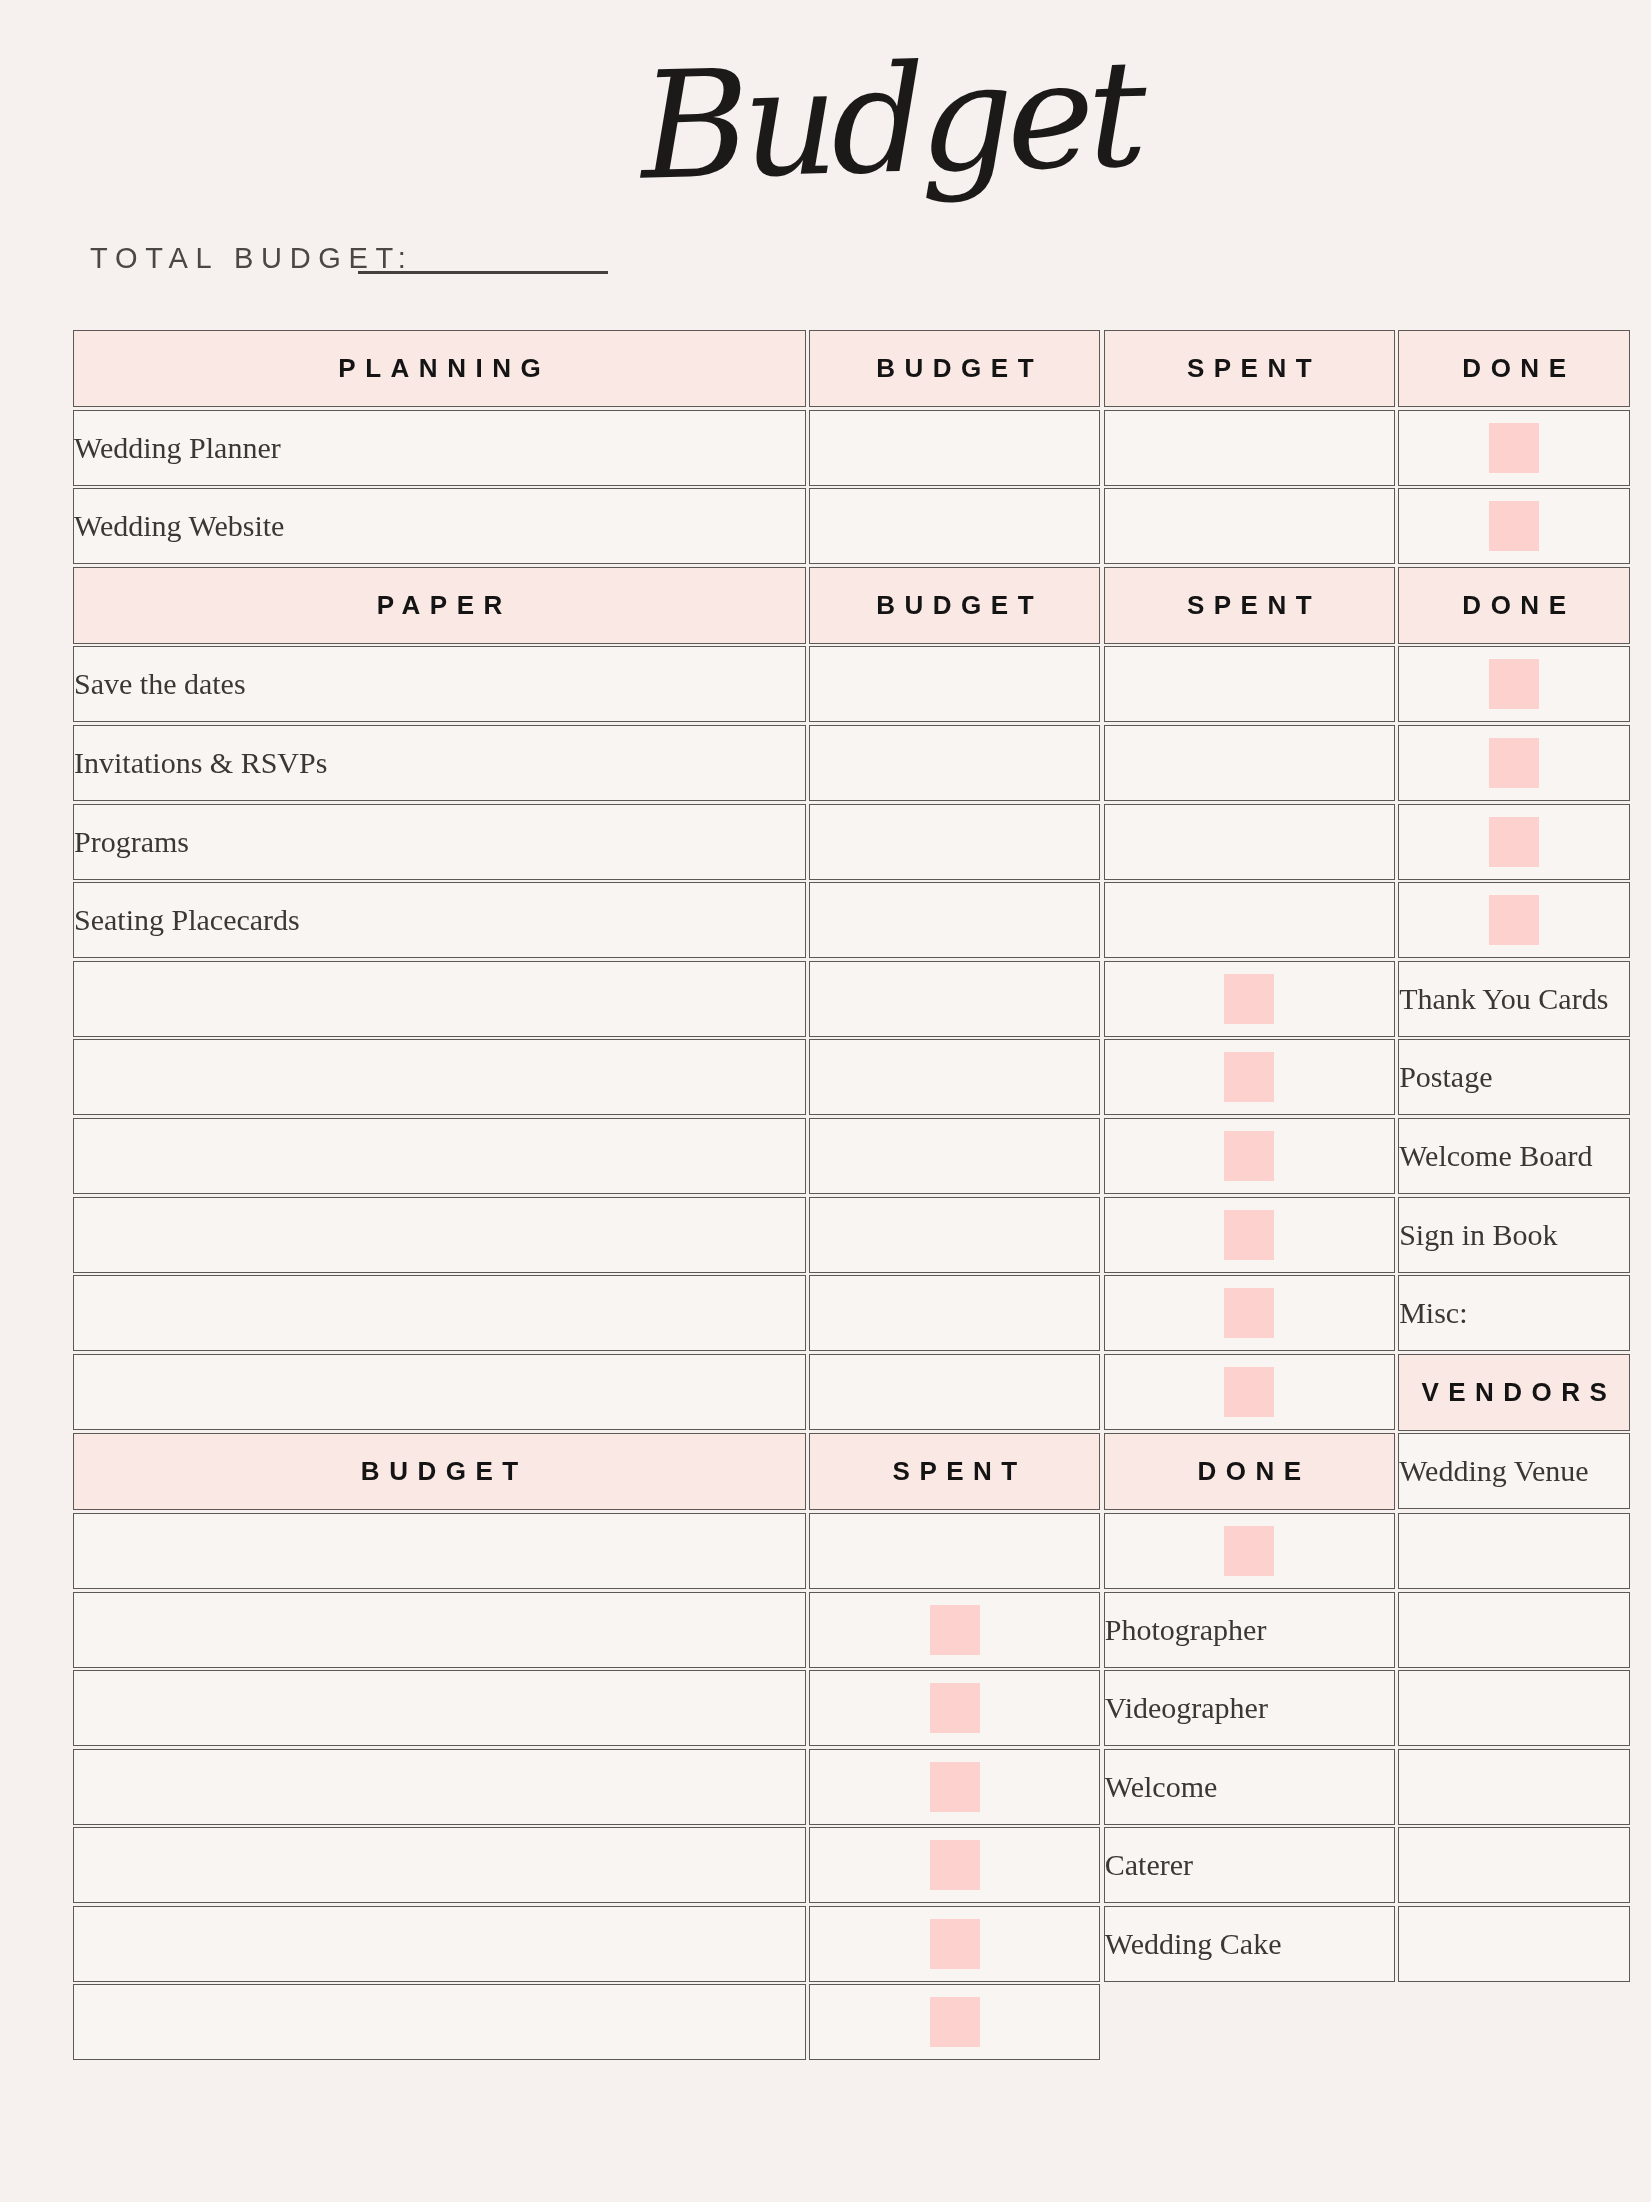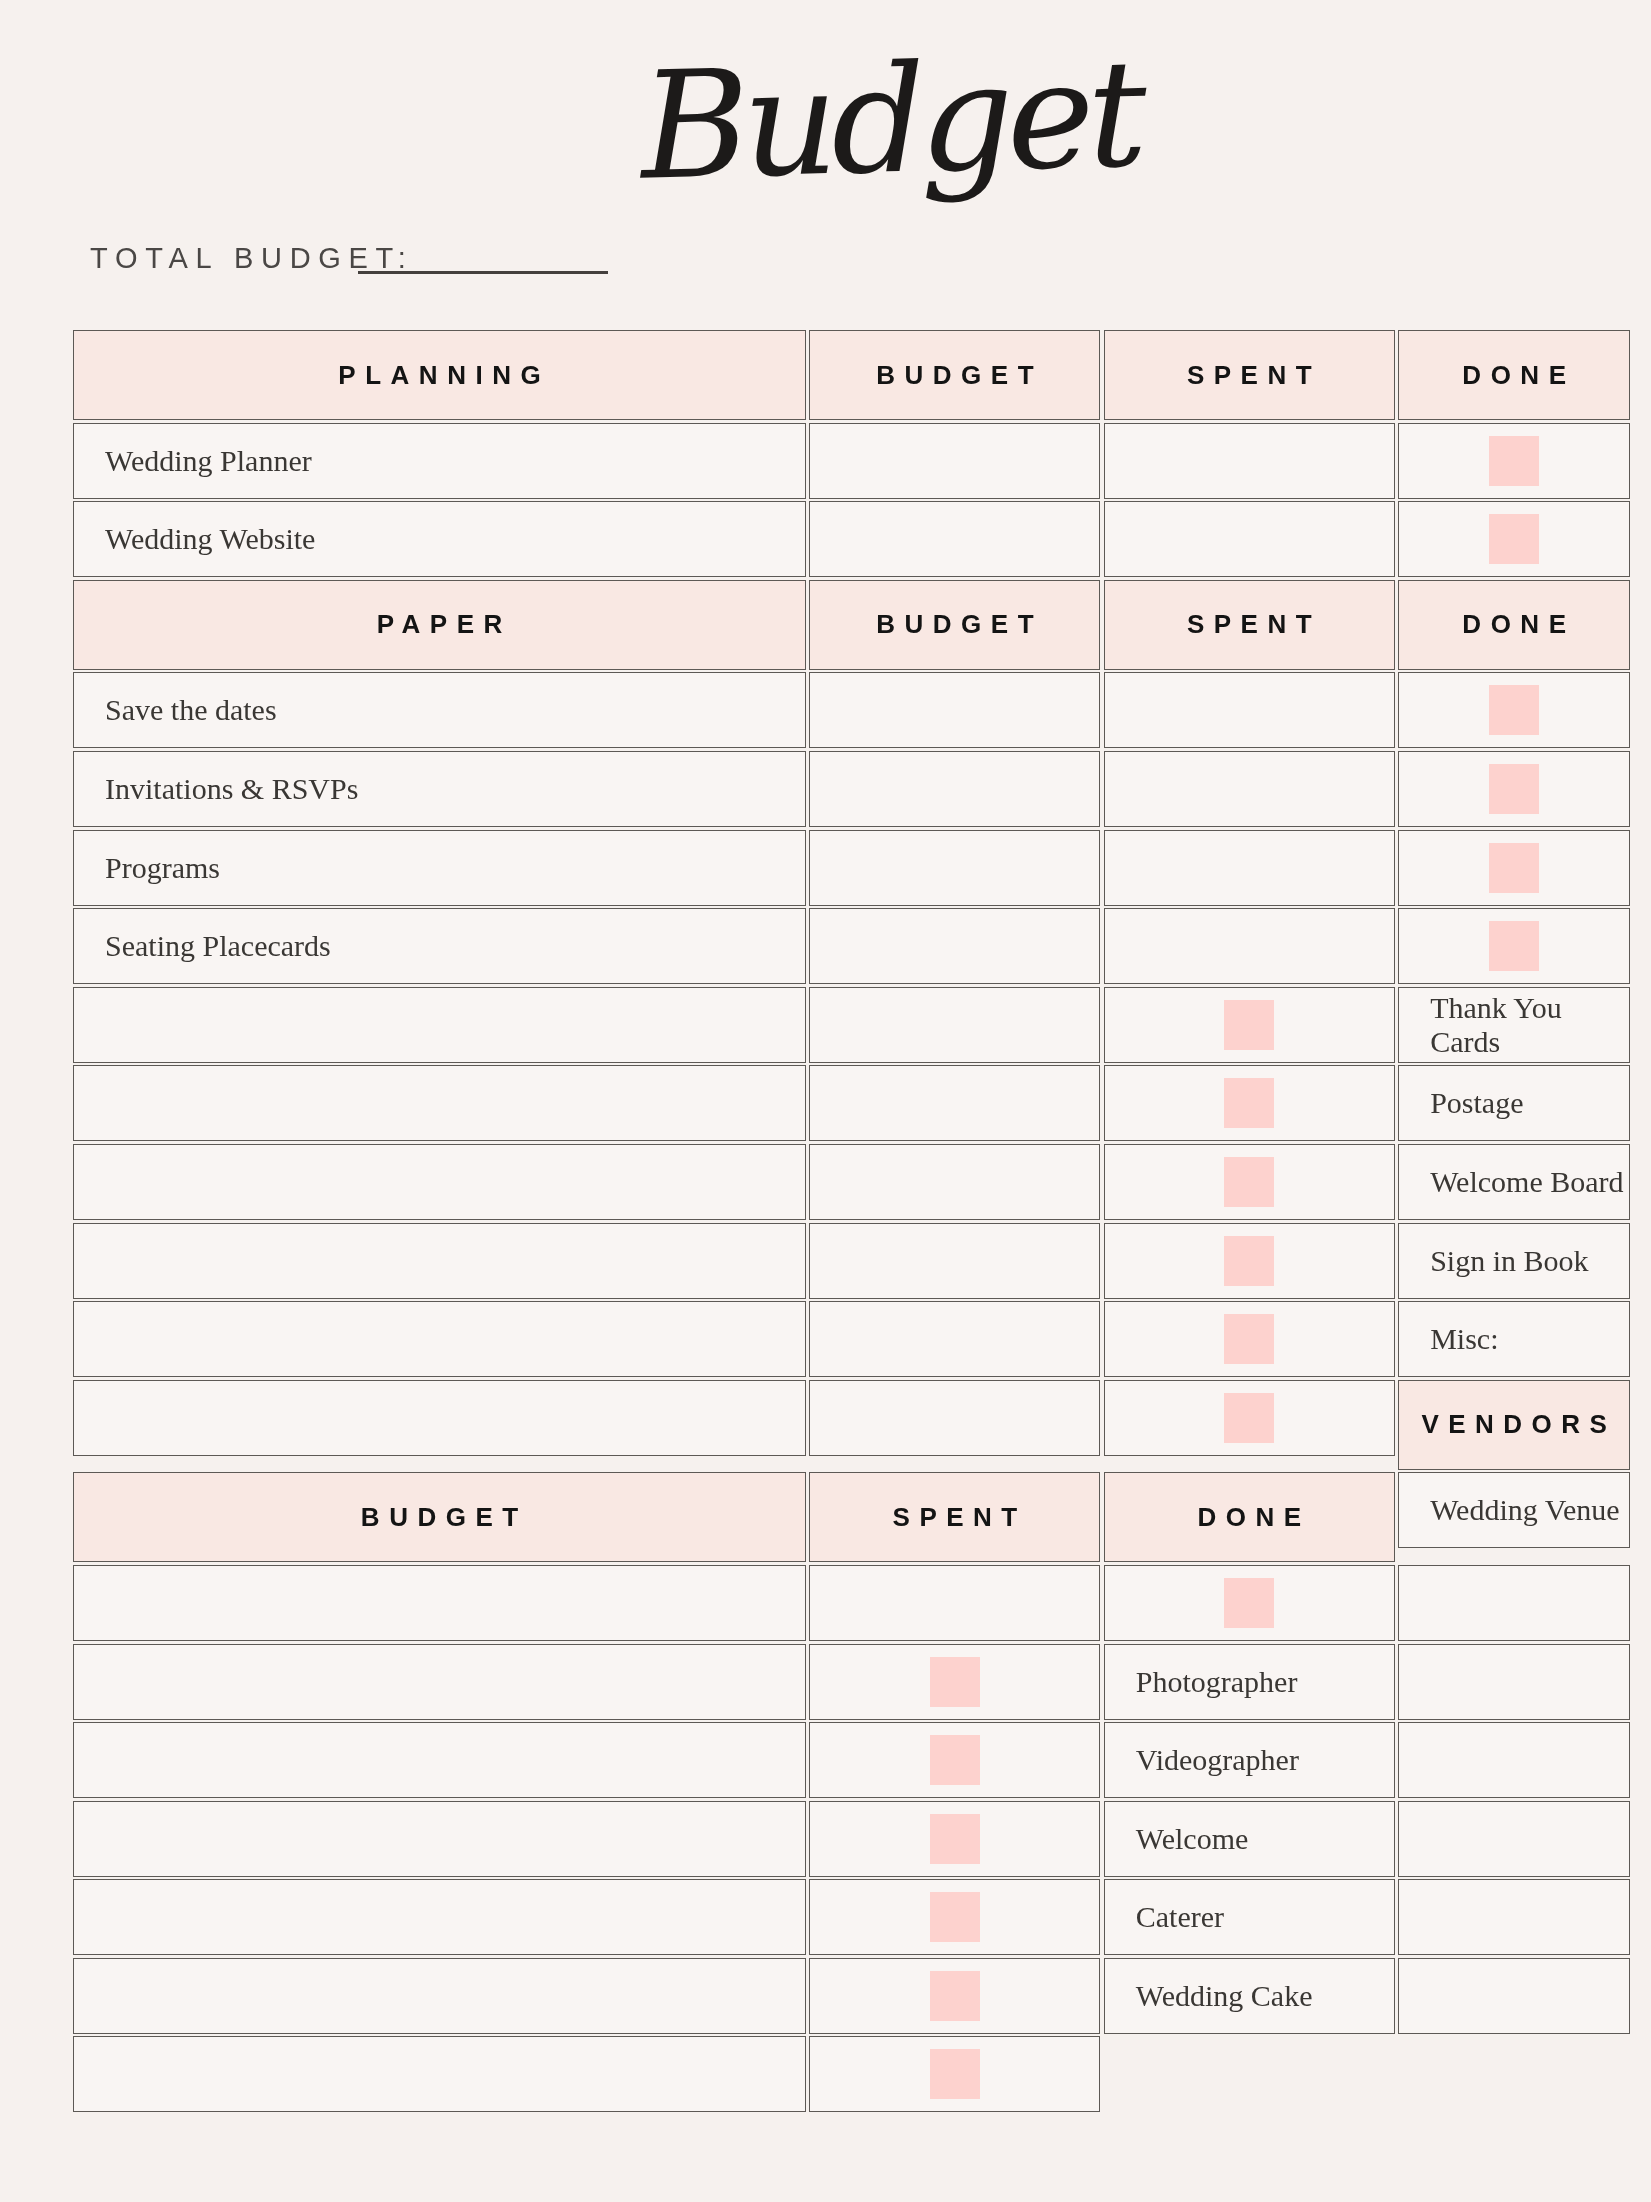--- a/index.html
+++ b/index.html
@@ -66,34 +66,33 @@
     grid-template-columns: 733px 291px 291px 232px;
     column-gap: 3.4px;
     row-gap: 2.6px;
   }
   .cell {
     background: var(--row-cell-background);
     border: 1.7px solid var(--cell-border);
     display: flex;
     align-items: center;
   }
-  .h-header { height: 90px; }
+  .h-header { height: 77px; }
   .h-row    { height: 76px; }
   .header-cell {
     background: var(--header-cell-background);
     justify-content: center;
     font-family: "Liberation Sans", sans-serif;
     font-weight: bold;
     font-size: 26px;
     letter-spacing: 9.5px;
     color: #141414;
     text-indent: 9.5px; 
   }
   .label-cell {
-    padding-left: 31px;
     font-family: "Liberation Serif", serif;
     font-size: 30px;
     color: var(--label-color);
   }
   .value-cell { justify-content: flex-start; padding-left: 17px;
     font-family: "Liberation Serif", serif; font-size: 27.5px; color: var(--label-color); }
   .check-cell { justify-content: center; }
   .checkbox {
     width: 50px;
     height: 50px;

